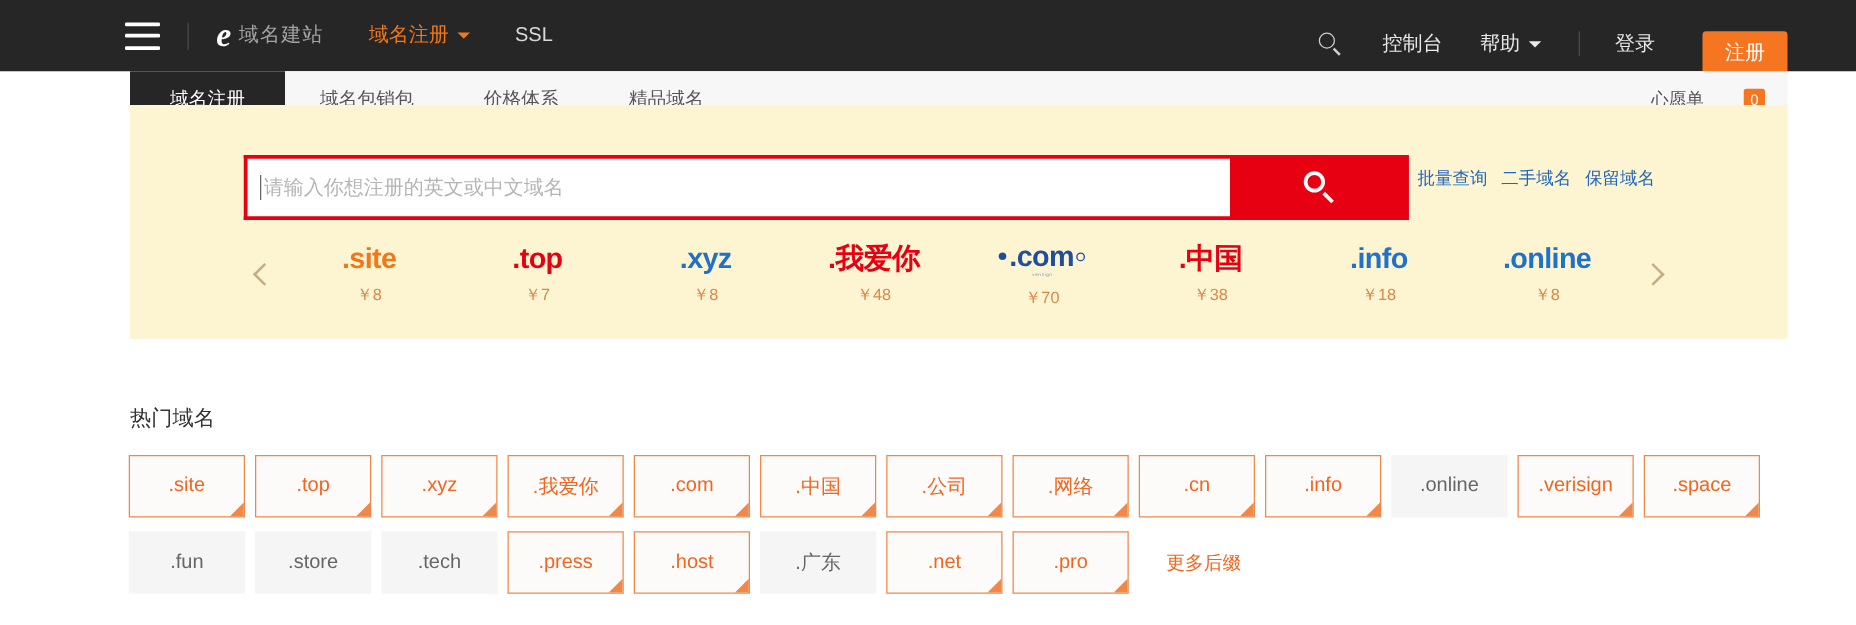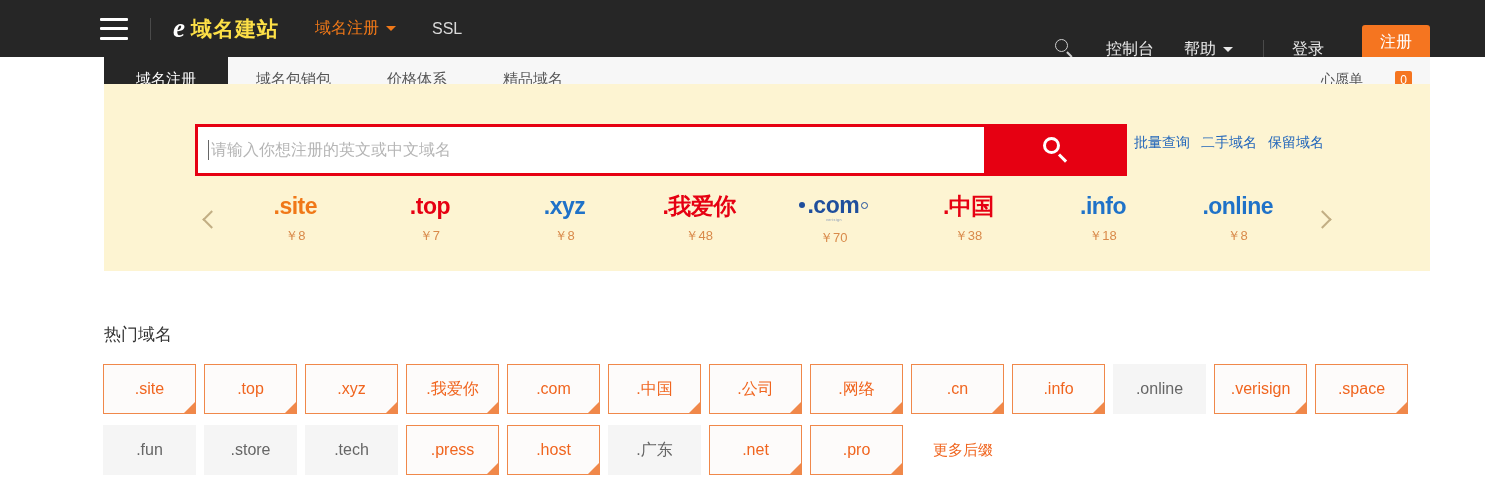--- a/index.html
+++ b/index.html
@@ -27,33 +27,33 @@
     width: 1px; height: 22px; background: #4a4a4a;
     margin-left: 22px; margin-right: 22px;
   }
   .brand { display: flex; align-items: center; cursor: pointer; }
   .brand-e {
     font-family: "Liberation Serif", "DejaVu Serif", serif;
     font-size: 27px; font-style: italic; font-weight: bold;
     color: #ffffff; line-height: 1; margin-right: 7px;
     letter-spacing: -1px;
   }
-  .brand-text { color: #fde047; font-size: 21px; letter-spacing: 1px; font-weight: bold; }
+  .brand-text { color: #a3a3a3; font-size: 16px; letter-spacing: 1px; }
   .nav-item {
     color: #d9d9d9; font-size: 16px; margin-left: 36px;
     display: flex; align-items: center; cursor: pointer; white-space: nowrap;
   }
   .nav-item.active { color: #f07818; }
   .caret {
     display: inline-block; width: 0; height: 0; margin-left: 7px;
     border-left: 5px solid transparent; border-right: 5px solid transparent;
     border-top: 5px solid currentColor;
   }
   .hdr-right {
-    margin-left: auto; display: flex; align-items: flex-end; margin-right: 55px; margin-top: 28px;
+    margin-left: auto; display: flex; align-items: flex-start; margin-right: 55px; margin-top: 28px;
   }
   .search-ico { width: 22px; height: 22px; position: relative; cursor: pointer; margin-right: 30px; }
   .search-ico i {
     position: absolute; left: 1px; top: 1px; width: 13px; height: 13px;
     border: 1.6px solid #cfcfcf; border-radius: 50%;
   }
   .search-ico i:after {
     content: ""; position: absolute; left: 11px; top: 11px;
     width: 7px; height: 1.8px; background: #cfcfcf;
     transform: rotate(45deg); transform-origin: left center;

